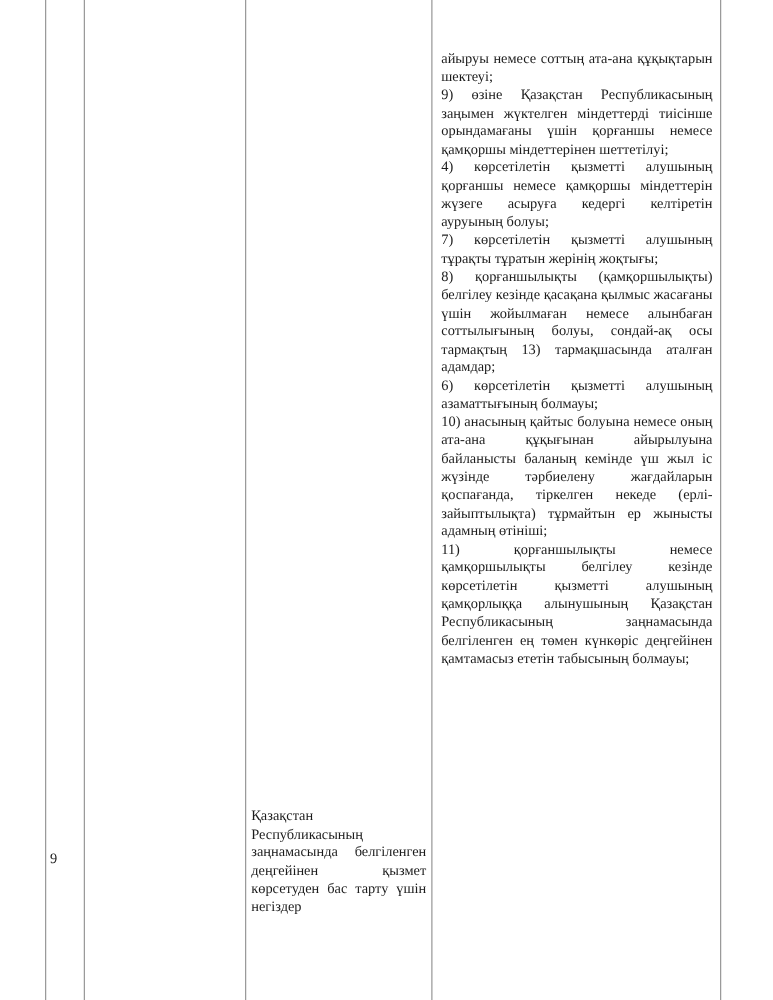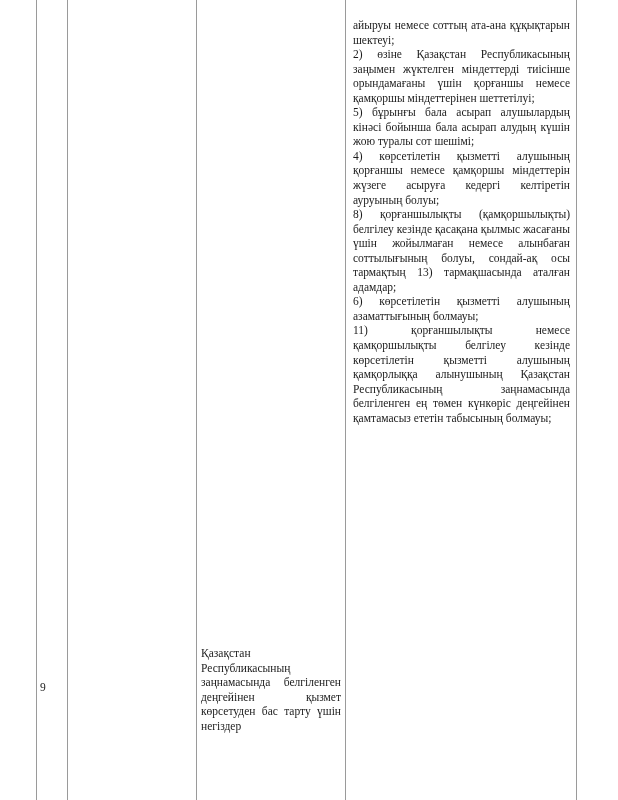--- a/index.html
+++ b/index.html
@@ -48,21 +48,21 @@
     left: 201px;
     top: 646px;
     width: 140px;
     font-size: 11.5px;
     line-height: 14.6px;
     text-align: justify;
   }
   .cell-details {
     position: absolute;
     left: 353px;
-    top: 18px;
+    top: 40px;
     width: 217px;
     font-size: 11.5px;
     line-height: 14.55px;
     text-align: justify;
   }
   .cell-details p {
     margin: 0;
     padding: 0;
   }
   .sel {
@@ -80,21 +80,22 @@
   <div class="vline l3"></div>
   <div class="vline l4"></div>
   <div class="vline l5"></div>
 
   <div class="cell-number">9</div>
 
   <div class="cell-label">Қазақстан Республикасының заңнамасында белгіленген деңгейінен қызмет көрсетуден бас тарту үшін негіздер</div>
 
   <div class="cell-details">
     <p>айыруы немесе соттың ата-ана құқықтарын шектеуі;</p>
-    <p>2) өзіне Қазақстан Республикасының заңымен жүктелген міндеттерді тиісінше орындамағаны үшін қорғаншы немесе қамқоршы міндеттерінен шеттетілуі;</p>
-    <p>5) бұрынғы бала асырап алушылардың кінәсі бойынша бала асырап алудың күшін жою туралы сот шешімі;</p>
+    <p>9) өзіне Қазақстан Республикасының заңымен жүктелген міндеттерді тиісінше орындамағаны үшін қорғаншы немесе қамқоршы міндеттерінен шеттетілуі;</p>
     <p>4) көрсетілетін қызметті алушының қорғаншы немесе қамқоршы міндеттерін жүзеге асыруға кедергі келтіретін ауруының болуы;</p>
+    <p>7) көрсетілетін қызметті алушының тұрақты тұратын жерінің жоқтығы;</p>
     <p>8) қорғаншылықты (қамқоршылықты) белгілеу кезінде қасақана қылмыс жасағаны үшін жойылмаған немесе алынбаған соттылығының болуы, сондай-ақ осы тармақтың 13) тармақшасында аталған адамдар;</p>
     <p>6) көрсетілетін қызметті алушының азаматтығының болмауы;</p>
+    <p>10) анасының қайтыс болуына немесе оның ата-ана құқығынан айырылуына байланысты баланың кемінде үш жыл іс жүзінде тәрбиелену жағдайларын қоспағанда, тіркелген некеде (ерлі-зайыптылықта) тұрмайтын ер жынысты адамның өтініші;</p>
     <p>11) қорғаншылықты немесе қамқоршылықты белгілеу кезінде көрсетілетін қызметті алушының қамқорлыққа алынушының Қазақстан Республикасының заңнамасында белгіленген ең төмен күнкөріс деңгейінен қамтамасыз ететін табысының болмауы;</p>
   </div>
 
 </div>
 
 </body></html>

